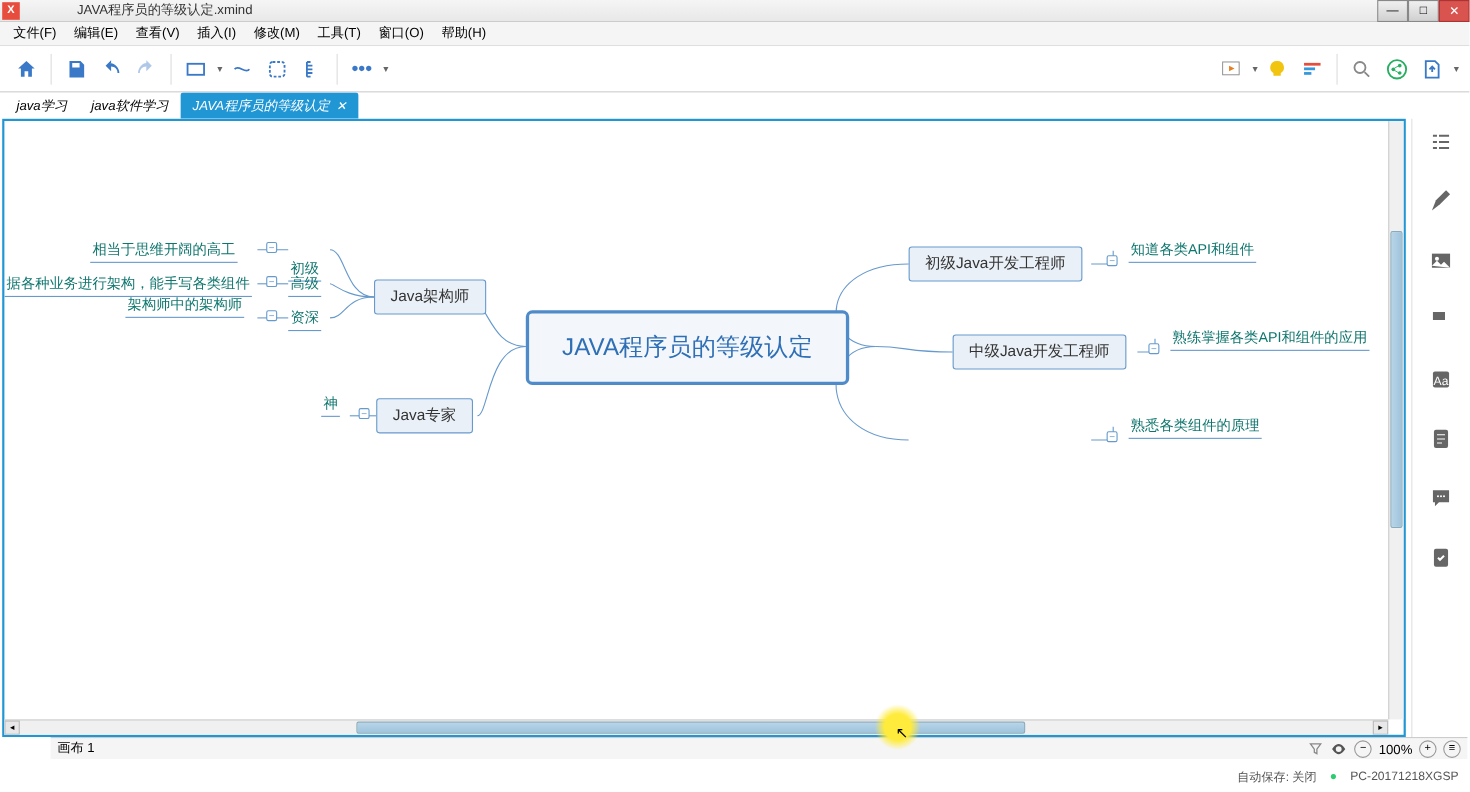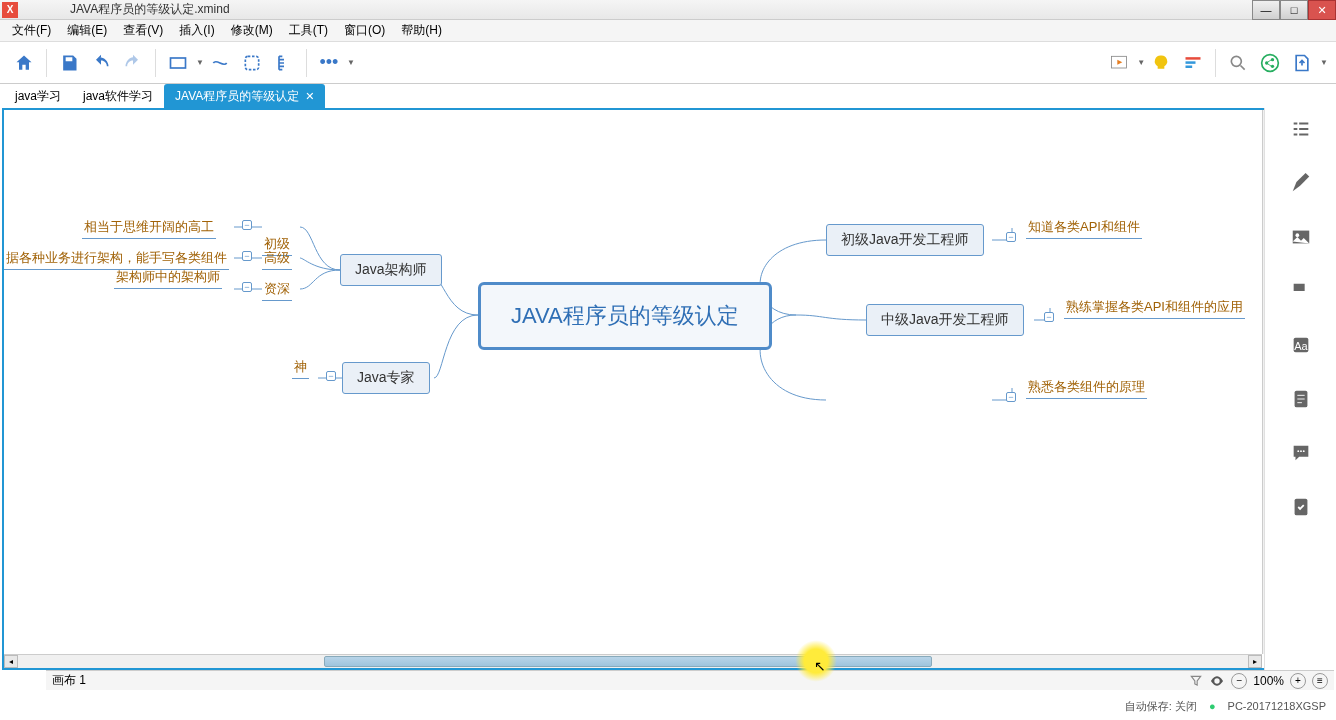--- a/index.html
+++ b/index.html
@@ -19,44 +19,44 @@
 
 
 .toolbar { height: 42px; background: #fff; border-bottom: 1px solid #ccc; display: flex; align-items: center; padding: 0 8px; }
 .tbtn { width: 28px; height: 28px; display: inline-flex; align-items: center; justify-content: center; margin: 0 2px; color: #3a78c8; }
 .tsep { width: 1px; height: 28px; background: #ddd; margin: 0 6px; }
 .tbtn svg { width: 20px; height: 20px; }
 .spacer { flex: 1; }
 .dropdown-arrow { font-size: 8px; color: #666; margin-left: 2px; }
 
 
-.tabbar { height: 24px; display: flex; align-items: center; padding-left: 4px; }
+.tabbar { height: 24px; display: flex; align-items: center; padding-left: 4px; font-style: italic; }
 .tab { padding: 3px 10px; font-size: 12px; border: 1px solid transparent; border-bottom: none; cursor: default; }
 .tab.active { background: #2196d4; color: #fff; border-radius: 3px 3px 0 0; display: flex; align-items: center; gap: 6px; }
 .tab.active .close-x { font-size: 11px; }
 
 
 .canvas-wrap { position: absolute; top: 108px; left: 2px; right: 58px; bottom: 50px; border: 2px solid #2196d4; background: #fff; overflow: hidden; }
 .canvas { position: relative; width: 100%; height: 100%; }
 .vscroll { position: absolute; right: 0; top: 0; bottom: 14px; width: 14px; background: #f0f0f0; border-left: 1px solid #ccc; }
 .vscroll .thumb { position: absolute; right: 1px; left: 1px; top: 100px; height: 270px; background: linear-gradient(90deg,#b8d4e8,#9ec4dd); border: 1px solid #8ab; border-radius: 2px; }
 .hscroll { position: absolute; left: 0; right: 14px; bottom: 0; height: 14px; background: #f0f0f0; border-top: 1px solid #ccc; }
 .hscroll .thumb { position: absolute; top: 1px; bottom: 1px; left: 320px; width: 608px; background: linear-gradient(#b8d4e8,#9ec4dd); border: 1px solid #8ab; border-radius: 2px; }
 .hscroll .lbtn, .hscroll .rbtn { position: absolute; top: 0; bottom: 0; width: 14px; background: #e8e8e8; border: 1px solid #bbb; display:flex; align-items:center; justify-content:center; font-size:8px; }
 .hscroll .lbtn { left: 0; }
 .hscroll .rbtn { right: 0; }
 
 
 .node { position: absolute; border: 1px solid #6699cc; background: #eaf0f7; padding: 6px 14px; font-size: 14px; color: #333; border-radius: 3px; text-align: center; }
 .central { border: 3px solid #4f8bc9; background: #f3f7fb; font-size: 22px; color: #2f6fb5; font-weight: 500; padding: 16px 30px; border-radius: 6px; }
-.leaf { position: absolute; font-size: 13px; color: #a16207; border-bottom: 1px solid #6699cc; padding: 0 2px 2px; white-space: nowrap; }
+.leaf { position: absolute; font-size: 13px; color: #0f766e; border-bottom: 1px solid #6699cc; padding: 0 2px 2px; white-space: nowrap; }
 .connector-dot { position: absolute; width: 10px; height: 10px; border: 1px solid #6699cc; background: #fff; border-radius: 2px; display:flex; align-items:center; justify-content:center; font-size:9px; color:#6699cc; }
 
 
-.rsidebar { position: absolute; right: 0; top: 108px; bottom: 30px; width: 72px; background: #fff; border-left: 1px solid #e0e0e0; display: flex; flex-direction: column; align-items: center; padding-top: 10px; gap: 32px; }
+.rsidebar { position: absolute; right: 0; top: 108px; bottom: 30px; width: 53px; background: #fff; border-left: 1px solid #e0e0e0; display: flex; flex-direction: column; align-items: center; padding-top: 10px; gap: 32px; }
 .rsidebar .ricon { width: 22px; height: 22px; color: #666; }
 
 
 .statusbar { position: absolute; left: 2px; right: 2px; bottom: 30px; height: 20px; background: #f5f5f5; border-top: 1px solid #ccc; display: flex; align-items: center; padding: 0 6px; font-size: 12px; margin-left: 44px; }
 .statusbar .sright { margin-left: auto; display:flex; align-items:center; gap:6px; }
 .zbtn { width:16px; height:16px; border:1px solid #999; border-radius:50%; display:inline-flex; align-items:center; justify-content:center; font-size:10px; }
 
 .footer { position: absolute; left: 0; right: 0; bottom: 0; height: 28px; background: #fff; display: flex; align-items: center; justify-content: flex-end; padding: 0 10px; font-size: 11px; color: #555; gap: 12px; }
 
 

